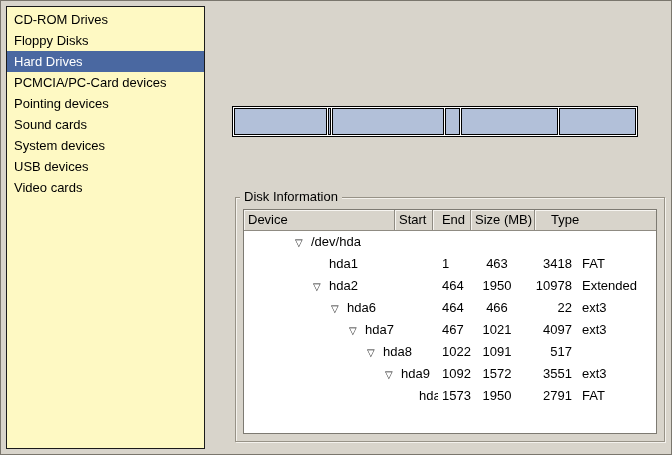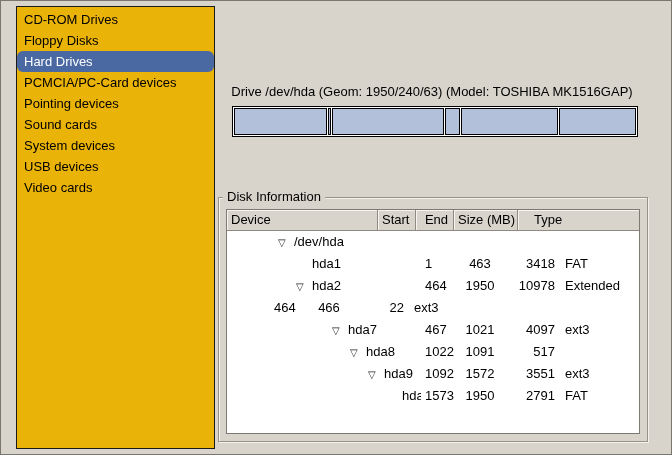--- a/index.html
+++ b/index.html
@@ -8,49 +8,49 @@
     position:relative; width:672px; height:455px;
     background:#d8d4cb;
     font-family:"Liberation Sans", sans-serif;
     font-size:13px; color:#000;
     box-shadow: inset 0 0 0 1px #7a766d;
     overflow:hidden;
   }
 
   
   .sidebar {
-    position:absolute; left:16px; top:6px; width:199px; height:443px;
-    background:#eab308; border:1px solid #1a1a1a; padding-top:2px;
+    position:absolute; left:6px; top:6px; width:199px; height:443px;
+    background:#fef9c3; border:1px solid #1a1a1a; padding-top:2px;
     overflow:hidden;
   }
   .sb-item {
     height:21px; line-height:21px; padding-left:7px;
     white-space:nowrap; cursor:default;
   }
-  .sb-item.sel { background:var(--sel,#4a68a1); color:#fff;border-radius:6px; }
+  .sb-item.sel { background:var(--sel,#4a68a1); color:#fff; }
 
   
   .drive-title {
     position:absolute; left:216px; top:84px; width:432px;
     text-align:center; white-space:nowrap;
   }
   .drive-bar {
     position:absolute; left:232px; top:106px; width:406px; height:31px;
     border:1px solid var(--seg-border,#000);
     background:#fff; display:flex; padding:1px; gap:1px;
   }
   .seg {
     background:var(--seg-fill,#b2c0d9);
     border:1px solid var(--seg-border,#000);
     height:100%;
   }
 
   
   .frame {
-    position:absolute; left:218px; top:197px; width:430px; height:245px;
+    position:absolute; left:235px; top:197px; width:430px; height:245px;
     border:1px solid #979287;
     box-shadow: inset 1px 1px 0 #f4f2ed, 1px 1px 0 #f4f2ed;
   }
   .frame-label {
     position:absolute; top:-9px; left:4px; background:#d8d4cb;
     padding:0 4px; line-height:15px; white-space:nowrap;
   }
 
   
   .disk-table {
@@ -91,21 +91,20 @@
       <div class="sb-item">Floppy Disks</div>
       <div class="sb-item sel">Hard Drives</div>
       <div class="sb-item">PCMCIA/PC-Card devices</div>
       <div class="sb-item">Pointing devices</div>
       <div class="sb-item">Sound cards</div>
       <div class="sb-item">System devices</div>
       <div class="sb-item">USB devices</div>
       <div class="sb-item">Video cards</div>
     </div>
 
-  <div class="drive-title">Drive /dev/hda (Geom: 1950/240/63) (Model: TOSHIBA MK1516GAP)</div>
 
   <div class="drive-bar" id="drive-bar">
       <div class="seg" style="flex: 463 0 2px;"></div>
       <div class="seg" style="flex: 3 0 2px;"></div>
       <div class="seg" style="flex: 555 0 2px;"></div>
       <div class="seg" style="flex: 70 0 2px;"></div>
       <div class="seg" style="flex: 481 0 2px;"></div>
       <div class="seg" style="flex: 378 0 2px;"></div>
     </div>
 
@@ -136,20 +135,21 @@
             <div class="td col4">FAT</div>
           </div>
           <div class="tr">
             <div class="td col0"><span class="indent" style="width: 26px;"></span><span class="expander">▽</span><span>hda2</span></div>
             <div class="td col1">464</div>
             <div class="td col2">1950</div>
             <div class="td col3">10978</div>
             <div class="td col4">Extended</div>
           </div>
           <div class="tr">
+            <div class="td col0"><span class="indent" style="width: 44px;"></span><span class="expander">▽</span><span>hda6</span></div>
             <div class="td col1">464</div>
             <div class="td col2">466</div>
             <div class="td col3">22</div>
             <div class="td col4">ext3</div>
           </div>
           <div class="tr">
             <div class="td col0"><span class="indent" style="width: 62px;"></span><span class="expander">▽</span><span>hda7</span></div>
             <div class="td col1">467</div>
             <div class="td col2">1021</div>
             <div class="td col3">4097</div>

